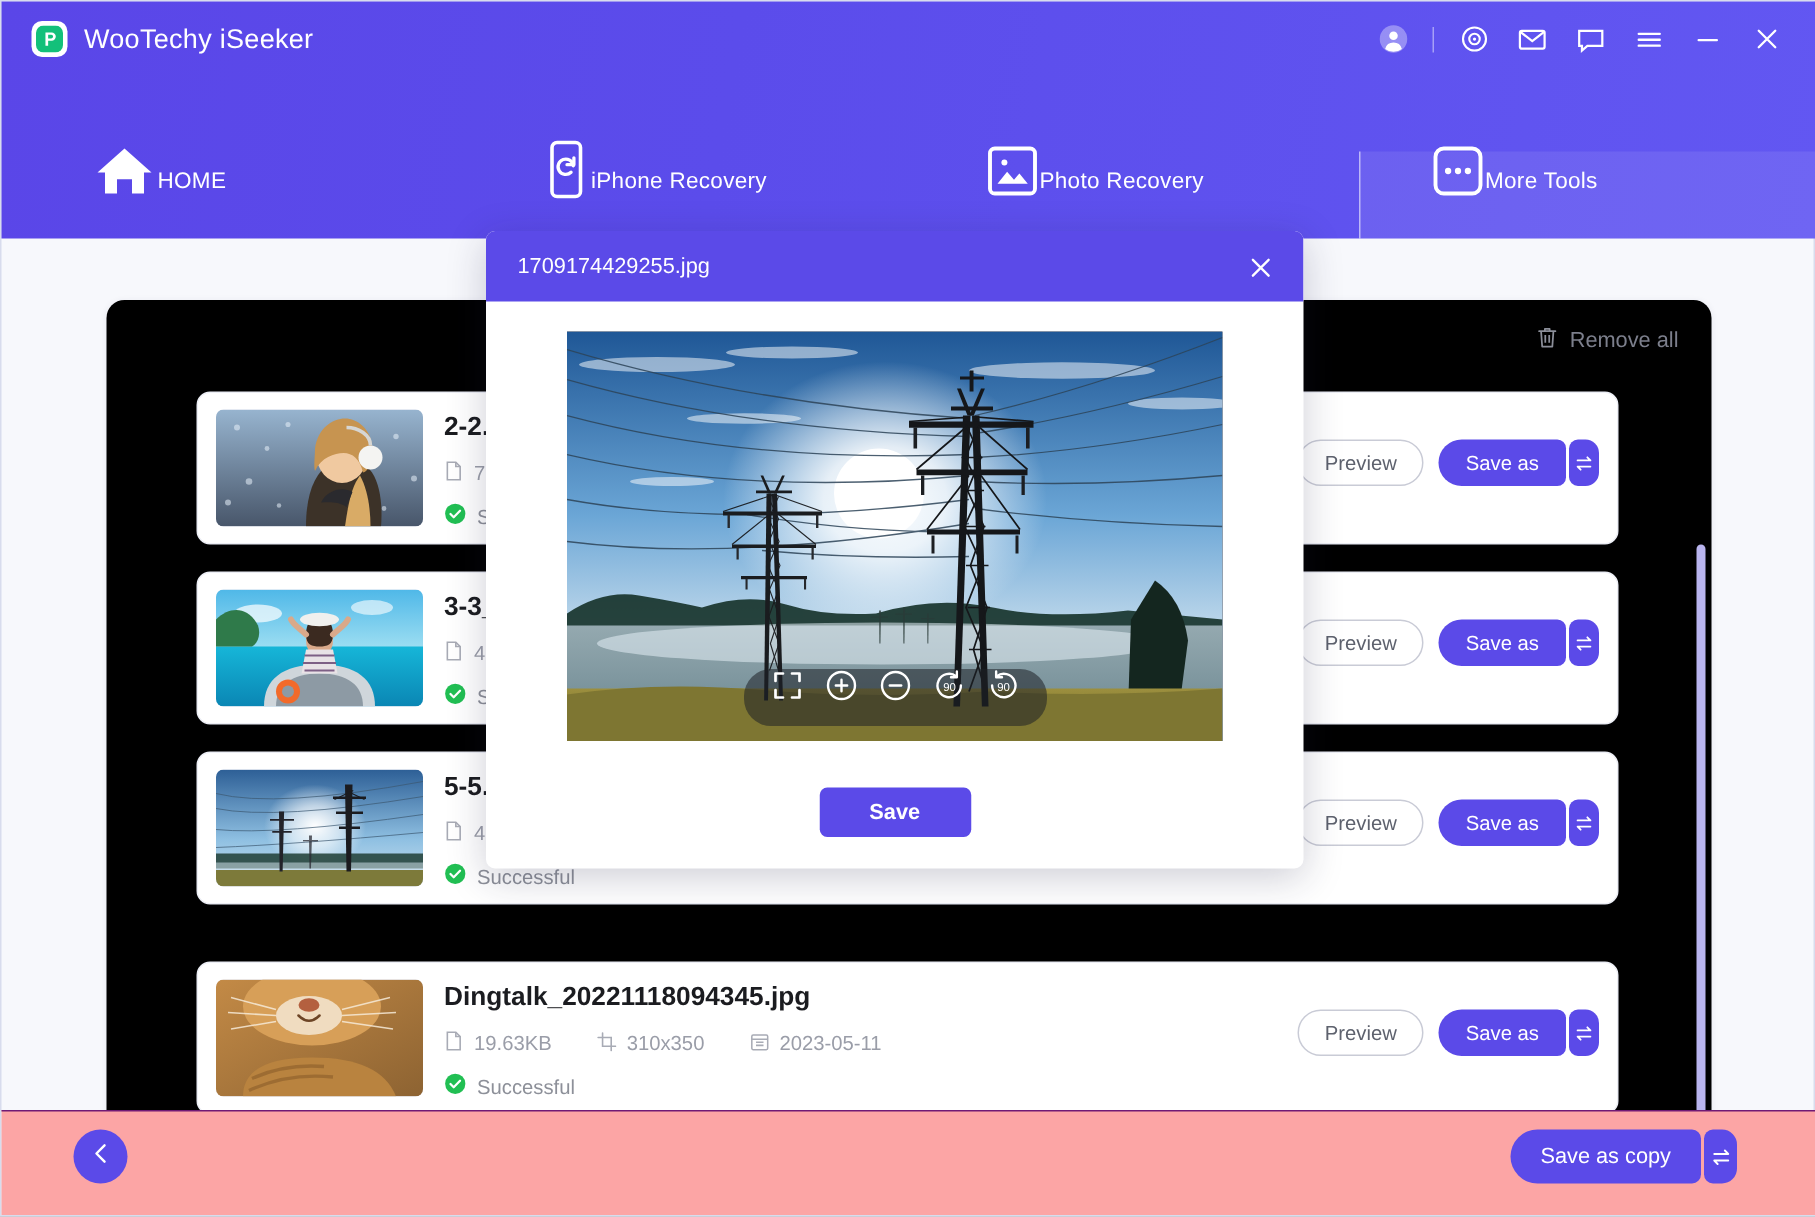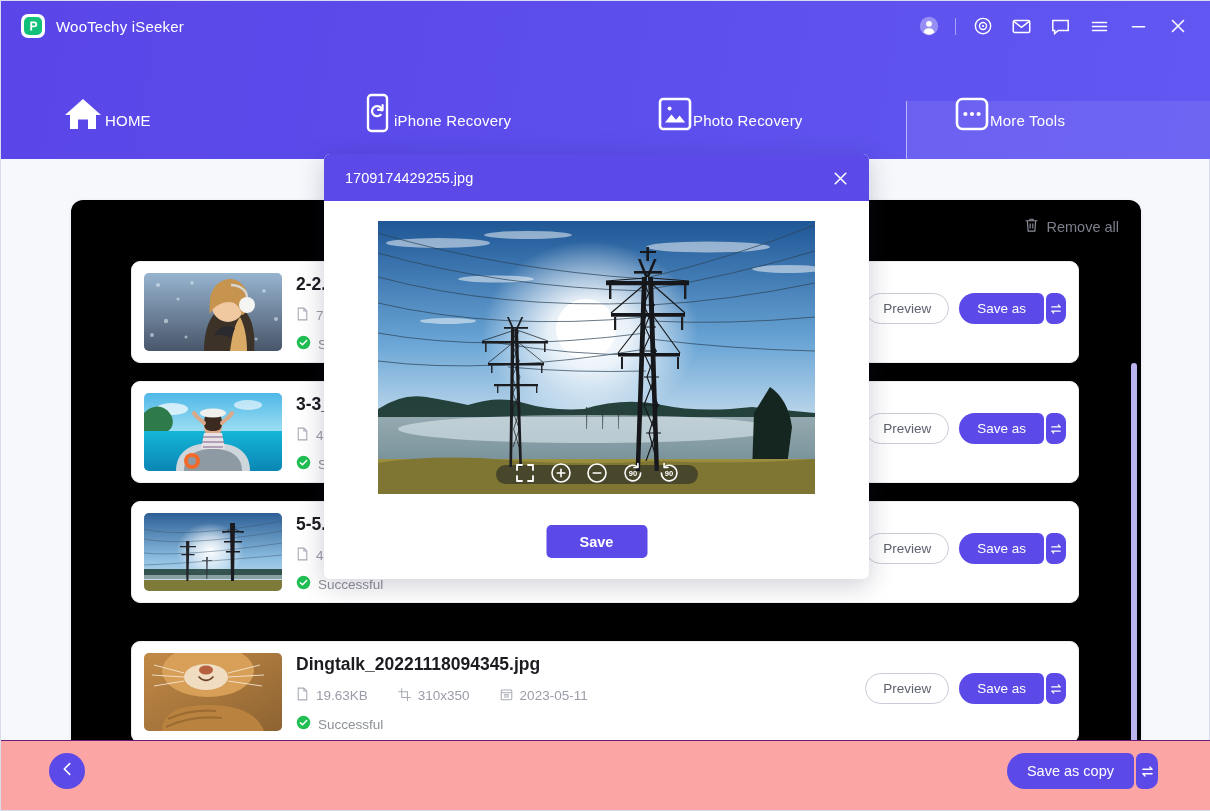--- a/index.html
+++ b/index.html
@@ -24,21 +24,21 @@
   .titlebar {
     position: absolute; left: 0; top: 0; width: 100%; height: 50px;
     display: flex; align-items: center;
   }
   .brand { display: flex; align-items: center; margin-left: 20px; gap: 11px; }
   .brand-logo {
     width: 24px; height: 24px; border-radius: 7px; background: #ffffff;
     display: flex; align-items: center; justify-content: center;
   }
   .brand-logo svg { display:block; }
-  .brand-name { color: #ffffff; font-size: 15px; letter-spacing: .2px; }
+  .brand-name { color: #ffffff; font-size: 18px; letter-spacing: .2px; }
 
   .winctrls {
     position: absolute; right: 14px; top: 0; height: 50px;
     display: flex; align-items: center; gap: 0px;
   }
   .wbtn {
     width: 39px; height: 38px; display: flex; align-items: center; justify-content: center;
     cursor: pointer;
   }
   .wsep { width: 1px; height: 17px; background: rgba(255,255,255,.45); margin: 0 7px; }
@@ -164,22 +164,22 @@
     position: absolute; right: 14px; top: 9px; width: 30px; height: 30px;
     display: flex; align-items: center; justify-content: center; cursor: pointer;
   }
   .modal-img {
     position: absolute; left: 54px; top: 67px; width: 437px; height: 273px;
     overflow: hidden; background: #243b55;
   }
   .modal-img svg { display:block; width:100%; height:100%; }
   .imgtools {
     position: absolute; left: 50%; transform: translateX(-50%); bottom: 10px;
-    height: 19px; border-radius: 18px; background: rgba(30,32,38,.55);
-    display: flex; align-items: flex-end; gap: 14px; padding: 0 18px; font-weight: bold;
+    height: 38px; border-radius: 18px; background: rgba(30,32,38,.55);
+    display: flex; align-items: flex-start; gap: 14px; padding: 0 18px;
   }
   .itool { width: 22px; height: 22px; cursor: pointer; display:flex; align-items:center; justify-content:center; }
   .modal-save {
     position: absolute; left: 50%; transform: translateX(-50%); bottom: 21px;
     width: 101px; height: 33px; border: none; border-radius: 5px;
     background: #5b4ae8; color: #fff; font-size: 14.5px; font-weight: bold; cursor: pointer;
     font-family: "Liberation Sans", sans-serif;
   }
 </style>
 </head>

